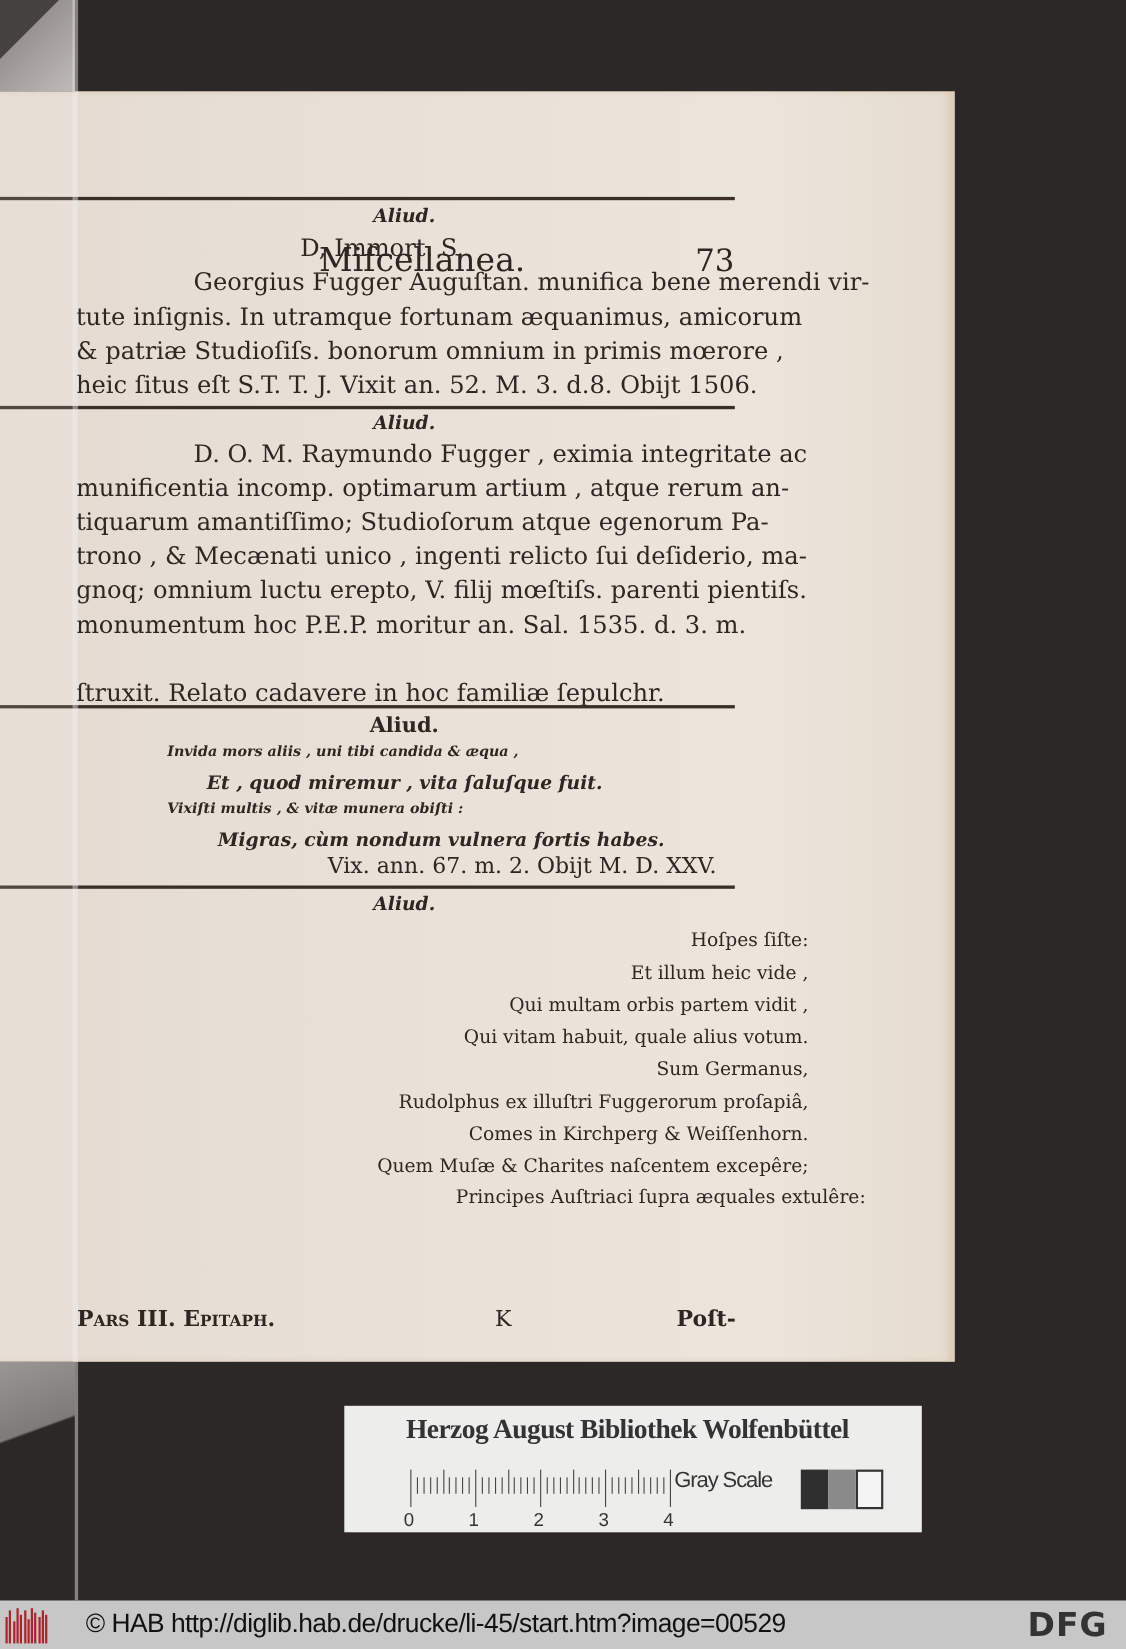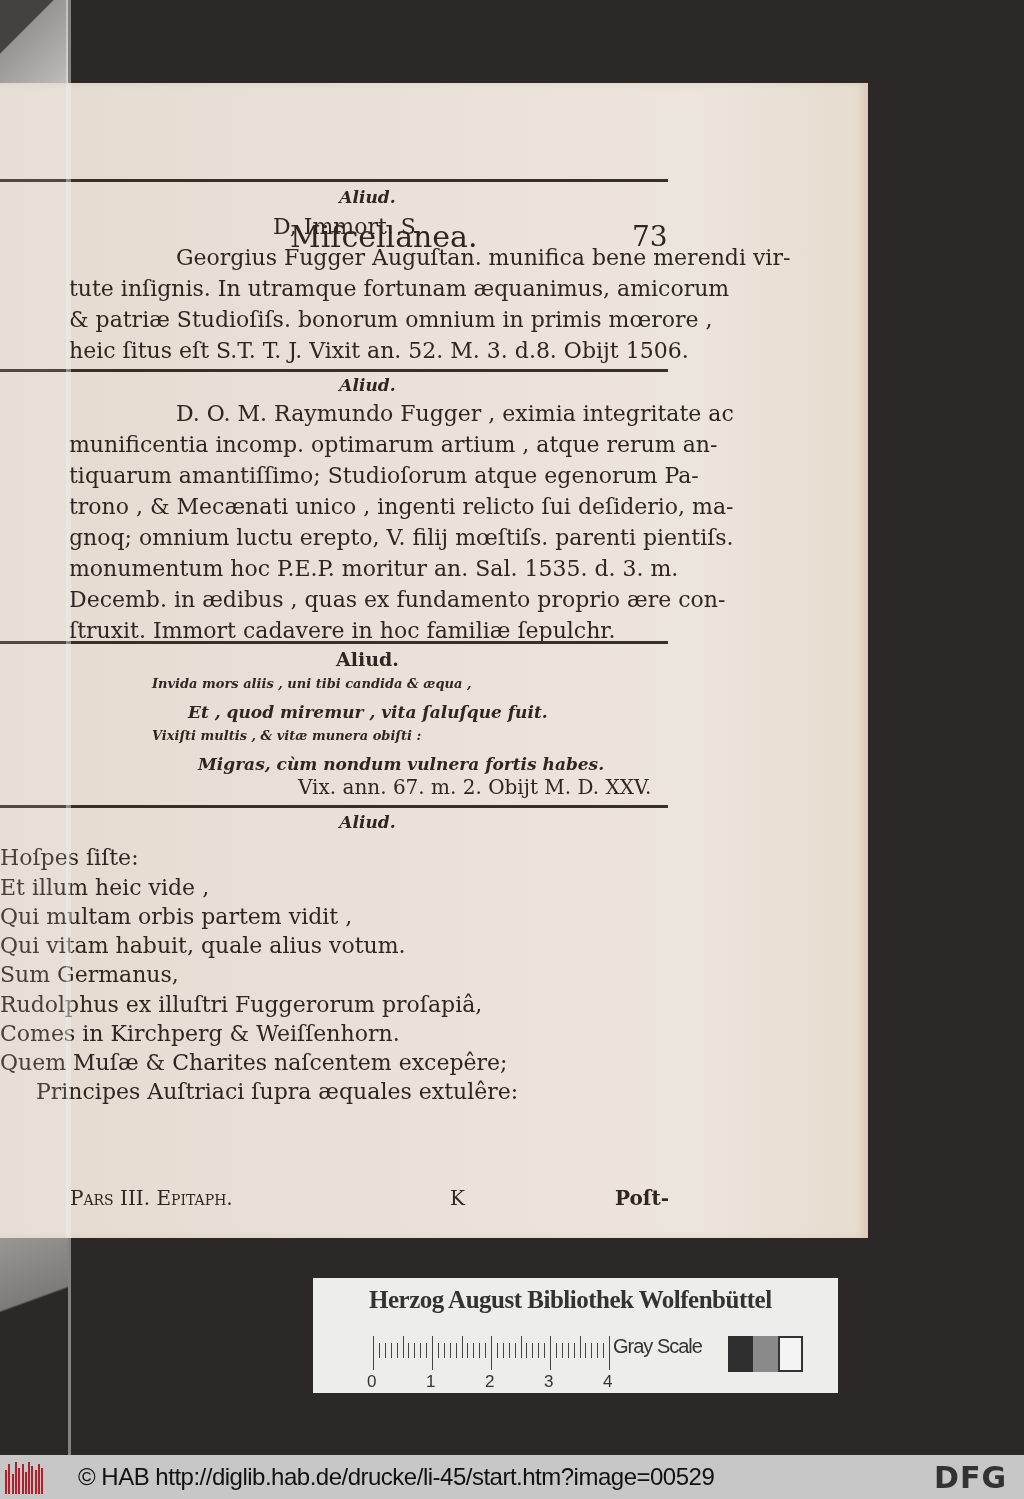--- a/index.html
+++ b/index.html
@@ -27,21 +27,21 @@
   .text { color:#2e2620; position:absolute; white-space:nowrap; }
   .header-title { left:290px; top:136px; font-size:30px; }
   .page-number { left:632px; top:137px; font-size:28px; }
   .rule { position:absolute; left:0; height:3px; background:#3a2f28; }
 
   .center { position:absolute; text-align:center; white-space:nowrap; color:#2e2620; }
   .it { font-style:italic; }
   .body-line { position:absolute; left:69px; width:597px; font-size:22px; color:#2e2620; white-space:nowrap; }
 
   .poem-line { position:absolute; font-size:13px; font-style:italic; font-weight:bold; color:#2e2620; white-space:nowrap; }
-  .epitaph-line { position:absolute; left:69px; width:800px; font-size:22px; text-align:left; color:#2e2620; white-space:nowrap; }
+  .epitaph-line { position:absolute; left:69px; width:800px; font-size:17px; text-align:right; color:#2e2620; white-space:nowrap; }
 
   .footer-line { position:absolute; top:1103px; font-size:20px; color:#2e2620; font-variant:small-caps; }
 
   .card {
     position:absolute; left:313px; top:1278px; width:525px; height:115px;
     background:#ededeb;
   }
   .card-title { position:absolute; left:56px; top:8px; font-family:"Liberation Serif", serif; font-weight:bold; font-size:25px; color:#333; white-space:nowrap; letter-spacing:-0.5px; }
   .ruler { position:absolute; left:60px; top:58px; width:240px; height:34px; }
   .ruler .tick { position:absolute; bottom:0; width:1px; background:#444; }
@@ -75,44 +75,43 @@
     <div class="body-line" style="top:255px;">heic ſitus eſt S.T. T. J. Vixit an. 52. M. 3. d.8. Obijt 1506.</div>
     <div class="rule" style="top:286px; width:668px;"></div>
 
     <div class="center it" style="left:69px; width:597px; top:292px; font-size:17px; font-weight:bold;">Aliud.</div>
     <div class="body-line" style="top:318px; padding-left:107px; box-sizing:border-box;">D. O. M. Raymundo Fugger , eximia integritate ac</div>
     <div class="body-line" style="top:349px;">munificentia incomp. optimarum artium , atque rerum an-</div>
     <div class="body-line" style="top:380px;">tiquarum amantiſſimo; Studioſorum atque egenorum Pa-</div>
     <div class="body-line" style="top:411px;">trono , &amp; Mecænati unico , ingenti relicto ſui deſiderio, ma-</div>
     <div class="body-line" style="top:442px;">gnoq; omnium luctu erepto, V. filij mœſtiſs. parenti pientiſs.</div>
     <div class="body-line" style="top:473px;">monumentum hoc P.E.P. moritur an. Sal. 1535. d. 3. m.</div>
-    <div class="body-line" style="top:504px;">Decemb. in ædibus , quas ex fundamento proprio ære con-</div>
-    <div class="body-line" style="top:535px;">ſtruxit. Immort cadavere in hoc familiæ ſepulchr.</div>
+    <div class="body-line" style="top:535px;">ſtruxit. Relato cadavere in hoc familiæ ſepulchr.</div>
     <div class="rule" style="top:558px; width:668px;"></div>
 
     <div class="center" style="left:69px; width:597px; top:565px; font-size:19px; font-weight:bold;">Aliud.</div>
     <div class="poem-line" style="left:152px; top:593px;">Invida mors aliis , uni tibi candida &amp; æqua ,</div>
     <div class="poem-line" style="left:188px; top:619px; font-size:17px;">Et , quod miremur , vita ſaluſque fuit.</div>
     <div class="poem-line" style="left:152px; top:645px;">Vixiſti multis , &amp; vitæ munera obiſti :</div>
     <div class="poem-line" style="left:198px; top:671px; font-size:17px;">Migras, cùm nondum vulnera fortis habes.</div>
     <div class="text" style="left:298px; top:692px; font-size:20px;">Vix. ann. 67. m. 2. Obijt M. D. XXV.</div>
     <div class="rule" style="top:722px; width:668px;"></div>
 
     <div class="center it" style="left:69px; width:597px; top:729px; font-size:17px; font-weight:bold;">Aliud.</div>
     <div class="epitaph-line" style="left:0; width:735px; top:762px;">Hoſpes ſiſte:</div>
     <div class="epitaph-line" style="left:0; width:735px; top:792px;">Et illum heic vide ,</div>
     <div class="epitaph-line" style="left:0; width:735px; top:821px;">Qui multam orbis partem vidit ,</div>
     <div class="epitaph-line" style="left:0; width:735px; top:850px;">Qui vitam habuit, quale alius votum.</div>
     <div class="epitaph-line" style="left:0; width:735px; top:879px;">Sum Germanus,</div>
     <div class="epitaph-line" style="left:0; width:735px; top:938px;">Comes in Kirchperg &amp; Weiſſenhorn.</div>
     <div class="epitaph-line" style="left:0; width:735px; top:909px;">Rudolphus ex illuſtri Fuggerorum proſapiâ,</div>
     <div class="epitaph-line" style="left:0; width:735px; top:967px;">Quem Muſæ &amp; Charites naſcentem excepêre;</div>
-    <div class="epitaph-line" style="left:0; width:735px; top:996px;padding-left:36px;">Principes Auſtriaci ſupra æquales extulêre:</div>
+    <div class="epitaph-line" style="left:16px; width:735px; top:996px;padding-left:36px;">Principes Auſtriaci ſupra æquales extulêre:</div>
 
-    <div class="footer-line" style="left:70px; font-weight:normal;">Pars III. Epitaph.</div>
+    <div class="footer-line" style="left:70px; font-weight:bold;">Pars III. Epitaph.</div>
     <div class="footer-line" style="left:450px; font-variant:normal;">K</div>
     <div class="footer-line" style="left:615px; font-variant:normal; font-weight:bold;">Poſt-</div>
   </div>
 
   <div class="corner-fold"></div>
   <div class="left-strip"></div>
   <div class="left-strip-line"></div>
   <div class="bottom-fold"></div>
 
   <div class="card">

